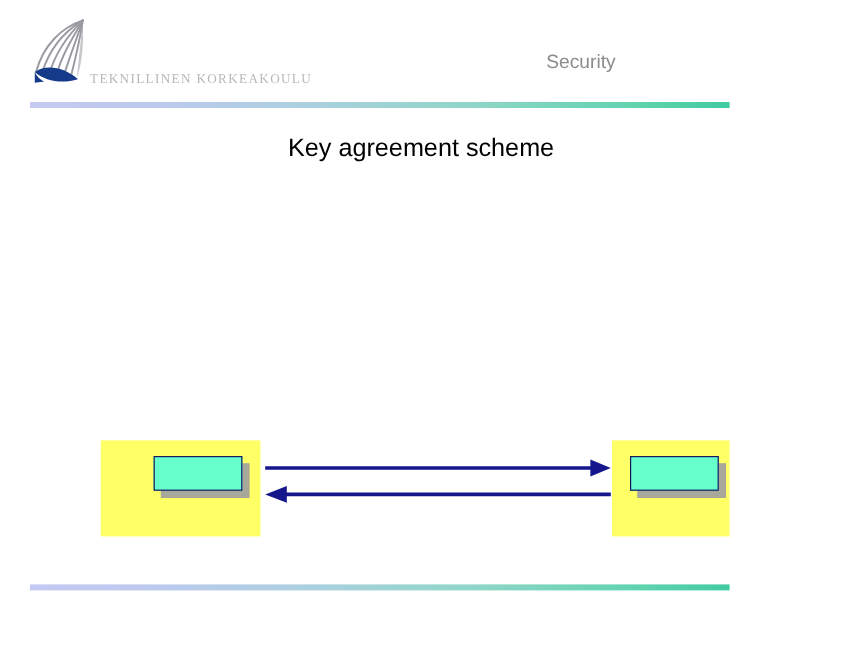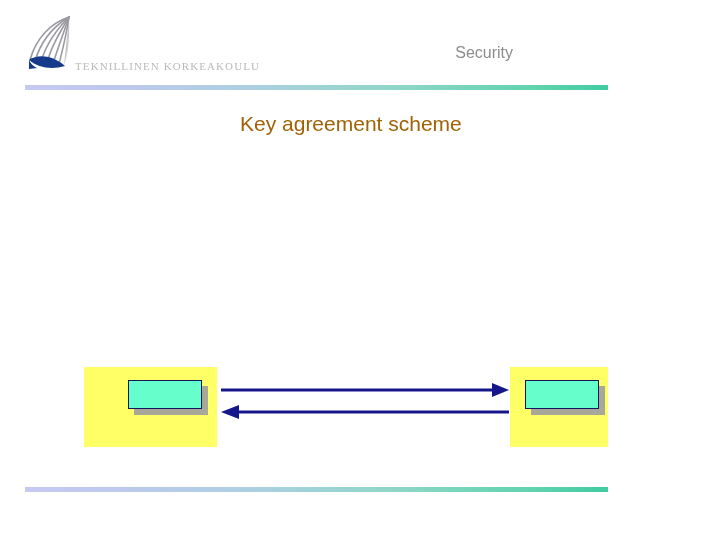--- a/index.html
+++ b/index.html
@@ -64,21 +64,21 @@
   }
   .rule.top    { top: 85px; }
   .rule.bottom { top: 487px; }
 
   
   .slide-title {
     position: absolute;
     left: 240px;
     top: 112px;
     font-size: 21px;
-    color: #a16207;
+    color: #000000;
     white-space: nowrap;
   }
 
   
   .party {
     position: absolute;
     background: #ffff66;
   }
   .party.left  { left: 84px;  top: 367px; width: 133px; height: 80px; }
   .party.right { left: 510px; top: 367px; width: 133px; height: 80px; }

